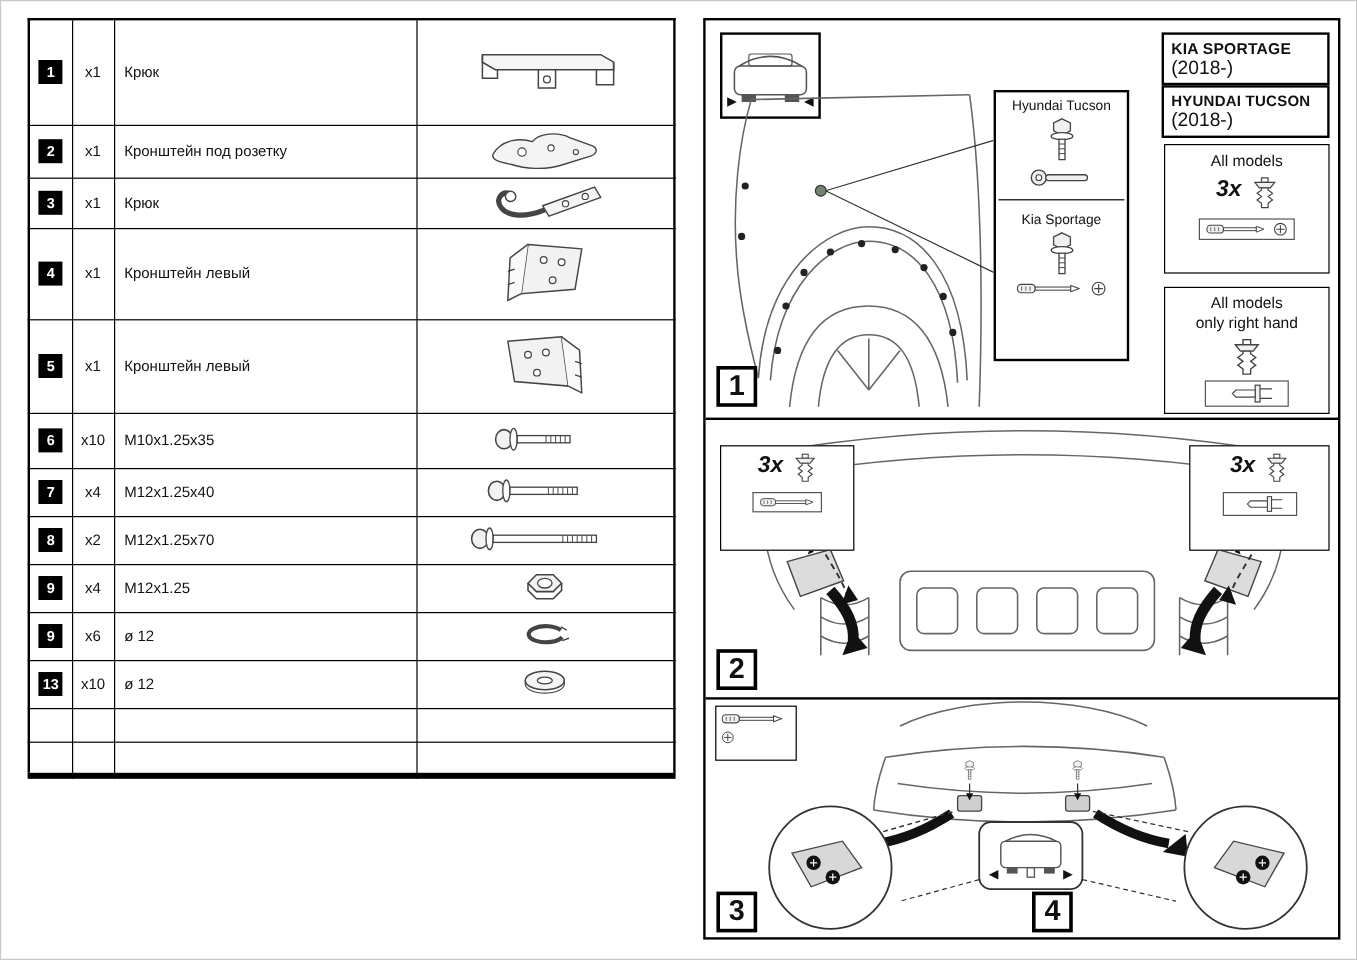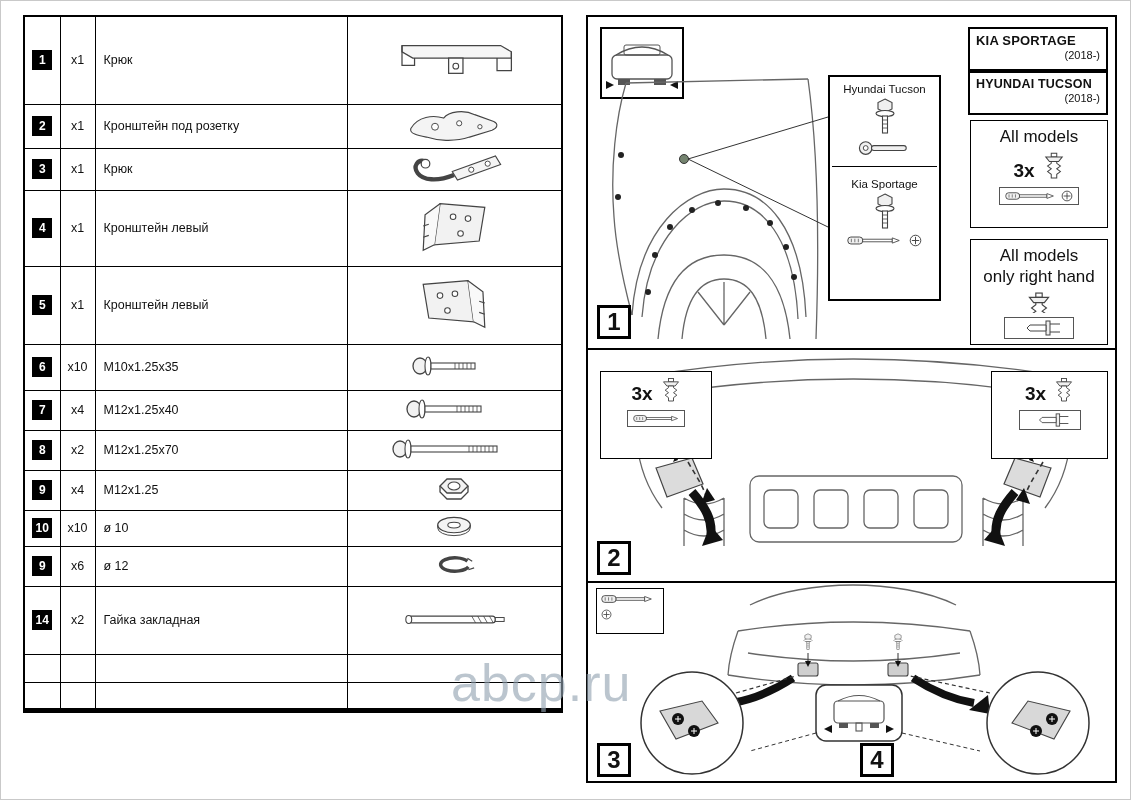--- a/index.html
+++ b/index.html
@@ -25,28 +25,28 @@
     border:2px solid #000; background:#fff; }
   .hdiv { position:absolute; left:0; width:100%; height:2px; background:#000; }
   .abs { position:absolute; }
   .box { position:absolute; border:2px solid #000; background:#fff; }
   .box-thin { position:absolute; border:1.5px solid #000; background:#fff; }
   .step-badge { position:absolute; width:34px; height:34px; border:3px solid #000; background:#fff;
     display:flex; align-items:center; justify-content:center;
     font-size:24px; font-weight:bold; }
   .title-box { width:140px; height:44px; padding:4px 6px; }
   .title-main { font-weight:bold; font-size:13px; letter-spacing:.2px; }
-  .title-sub { font-size:11px; margin-top:1px;text-align:right; }
+  .title-sub { font-size:16px; margin-top:1px; }
   .center-col { display:flex; flex-direction:column; align-items:center; }
   .callout-label { font-size:11.5px; text-align:center; padding-top:4px; }
   .callout-div { width:100%; height:0; border-top:1.5px solid #000; margin:4px 0; }
   .qty-big { font-size:19px; font-weight:bold; }
-  .row { display:flex; align-items:flex-end; justify-content:center; gap:8px; }
+  .row { display:flex; align-items:flex-start; justify-content:center; gap:8px;font-style:italic; }
   .tool-strip { border:1px solid #555; padding:2px 5px; display:flex; gap:6px; align-items:center; }
-  .small-label { font-size:17px; text-align:center; line-height:1.25; }
+  .small-label { font-size:13px; text-align:center; line-height:1.25; }
   #watermark { position:absolute; left:450px; top:652px; font-size:52px; letter-spacing:1px;
     color:rgba(145,162,176,.62); z-index:5; pointer-events:none; }
 </style>
 </head>
 <body>
 
 <svg width="0" height="0" style="position:absolute" aria-hidden="true">
 <defs>
   <symbol id="sym-beam" viewBox="0 0 140 58">
     <path d="M12 14 L122 14 L134 21 L134 28 L24 28 L12 21 Z" fill="#f6f6f6" stroke="#444" stroke-width="1.4"></path>
@@ -217,42 +217,34 @@
             </svg></td>
     </tr>
     <tr style="height:40px">
       <td class="c-num"><span class="num-badge">9</span></td>
       <td class="c-qty">x4</td>
       <td class="c-name">M12x1.25</td>
       <td class="c-draw"><svg width="44" height="30">
               <use href="#sym-nut" width="44" height="30"></use>
             </svg></td>
     </tr>
-    <tr style="height:36px">
-      <td class="c-num"><span class="num-badge">10</span></td>
-      <td class="c-qty">x10</td>
-      <td class="c-name">ø 10</td>
-      <td class="c-draw"><svg width="46" height="26">
-              <use href="#sym-washer" width="46" height="26"></use>
-            </svg></td>
-    </tr>
     <tr style="height:40px">
       <td class="c-num"><span class="num-badge">9</span></td>
       <td class="c-qty">x6</td>
       <td class="c-name">ø 12</td>
       <td class="c-draw"><svg width="46" height="26">
               <use href="#sym-springwasher" width="46" height="26"></use>
             </svg></td>
     </tr>
-    <tr style="height:68px">
-      <td class="c-num"><span class="num-badge">14</span></td>
-      <td class="c-qty">x2</td>
-      <td class="c-name">Гайка закладная</td>
-      <td class="c-draw"><svg width="118" height="18">
-              <use href="#sym-longnut" width="118" height="18"></use>
+    <tr style="height:40px">
+      <td class="c-num"><span class="num-badge">13</span></td>
+      <td class="c-qty">x10</td>
+      <td class="c-name">ø 12</td>
+      <td class="c-draw"><svg width="46" height="26">
+              <use href="#sym-washer" width="46" height="26"></use>
             </svg></td>
     </tr>
     <tr style="height:28px">
       <td class="c-num"></td>
       <td class="c-qty"></td>
       <td class="c-name"></td>
       <td class="c-draw"></td>
     </tr>
     <tr style="height:28px">
       <td class="c-num"></td>
@@ -488,14 +480,13 @@
         </svg>
       <svg width="11" height="11">
           <use href="#sym-bit" width="11" height="11"></use>
         </svg>
     </div>
 
     <div class="step-badge" style="left:9px;top:726px">3</div>
     <div class="step-badge" style="left:272px;top:726px">4</div>
   </div>
 
-  <div id="watermark">abcp.ru</div>
 </div>
 
 </body></html>

